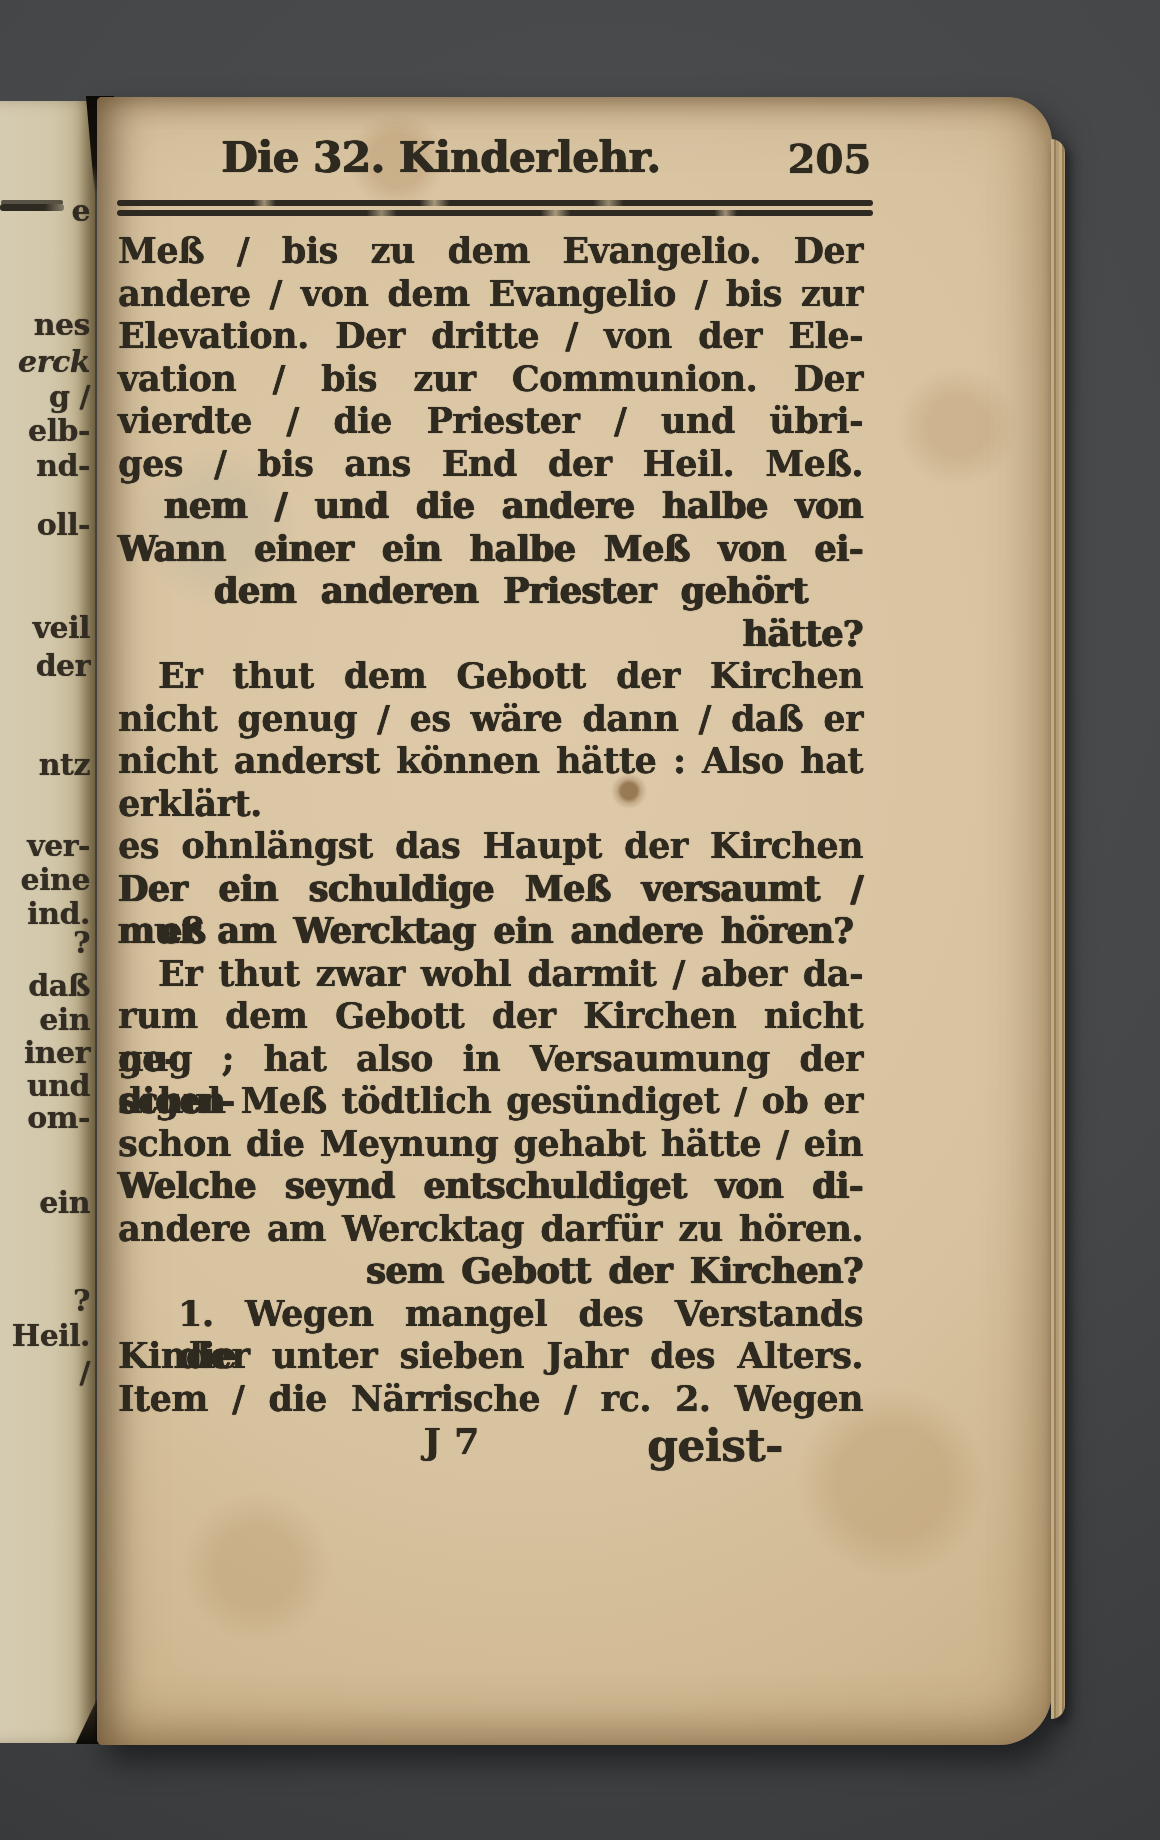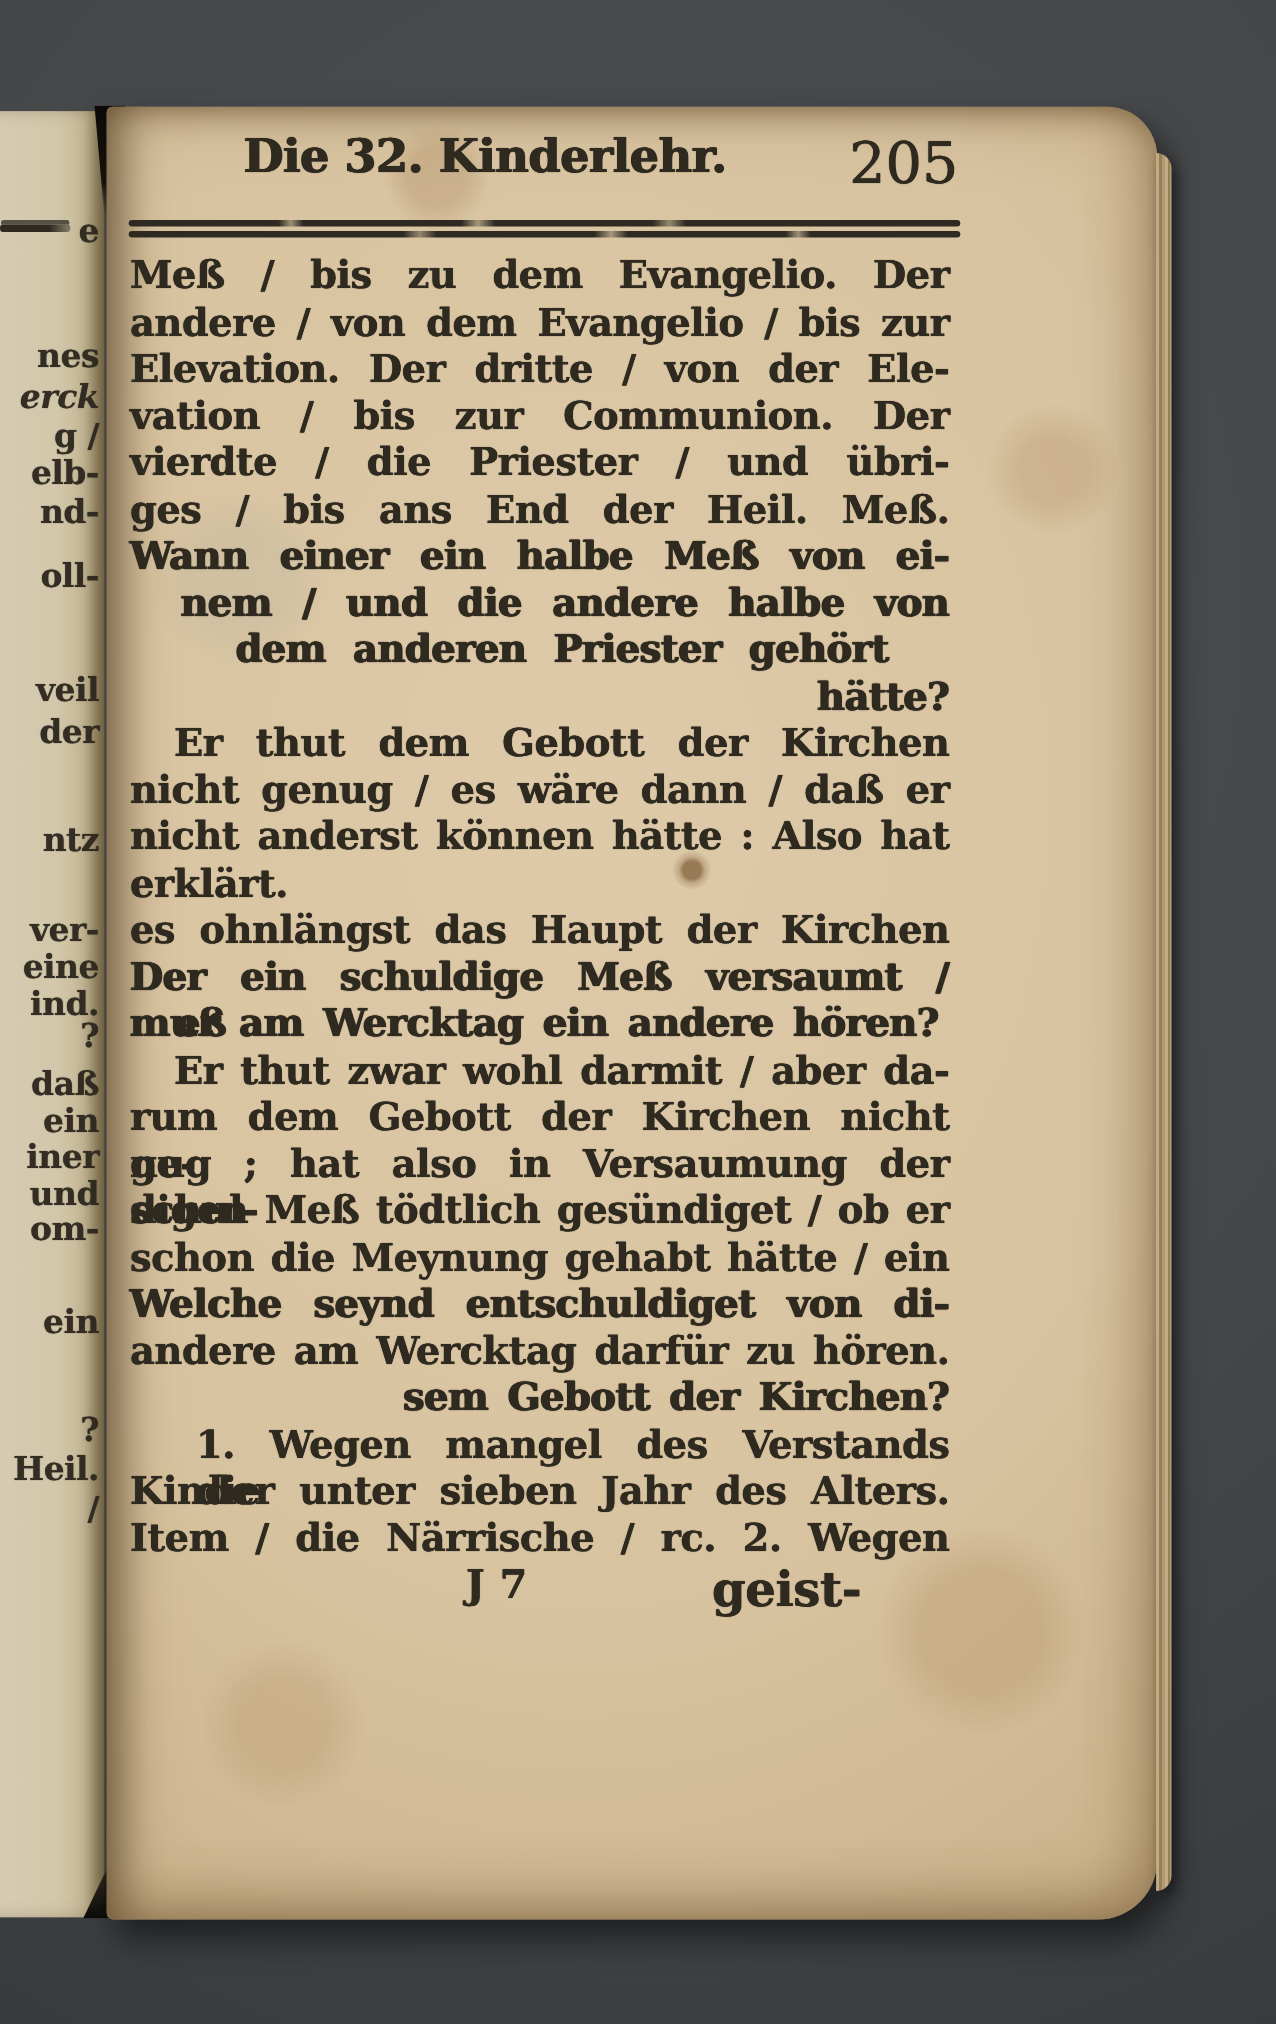--- a/index.html
+++ b/index.html
@@ -69,31 +69,31 @@
     background:
       radial-gradient(circle at 532px 694px, rgba(115,80,40,.65) 0 8px, rgba(115,80,40,.25) 12px, transparent 18px),
       radial-gradient(circle at 300px 64px, rgba(150,108,58,.22) 0 26px, transparent 48px),
       radial-gradient(circle at 795px 1385px, rgba(158,118,66,.20) 0 55px, transparent 95px),
       radial-gradient(circle at 160px 1470px, rgba(150,112,62,.16) 0 40px, transparent 75px),
       radial-gradient(circle at 860px 330px, rgba(150,110,60,.18) 0 30px, transparent 60px),
       radial-gradient(circle at 120px 430px, rgba(140,150,150,.12) 0 45px, transparent 80px);
   }
   
   #header-row {
-    position:absolute; left:22px; top:20px; width:754px; height:58px;
+    position:absolute; left:22px; top:36px; width:754px; height:58px;
     color:#2f2a20;
   }
   #header-title {
     position:absolute; left:0; right:110px; text-align:center;
     font-size:42px; font-weight:bold; letter-spacing:-0.5px;
     text-shadow: 0.6px 0 currentColor, -0.6px 0 currentColor, 0 0 1px rgba(47,42,32,.9);
   }
   #page-number {
     position:absolute; right:2px; top:2px;
-    font-size:52px; font-weight:normal;
+    font-size:40px; font-weight:bold;
     text-shadow: 0.6px 0 currentColor, 0 0 1px rgba(47,42,32,.9);
     text-align: center;
   }
   .rule {
     position:absolute; left:20px; width:756px; height:6px;
     background: linear-gradient(90deg,
       #2e2a21 0 18%, rgba(46,42,33,.35) 19.5%, #2e2a21 21%,
       #2e2a21 40%, rgba(46,42,33,.3) 42%, #2e2a21 44%,
       #2e2a21 63%, rgba(46,42,33,.4) 65%, #2e2a21 67%, #2e2a21 100%);
     border-radius:3px;
@@ -179,22 +179,22 @@
     <div class="rule" id="rule-2"></div>
 
     <div id="body-text">
 
       <div class="line just">Meß / bis zu dem Evangelio. Der</div>
         <div class="line just">andere / von dem Evangelio / bis zur</div>
         <div class="line just">Elevation. Der dritte / von der Ele-</div>
         <div class="line just">vation / bis zur Communion. Der</div>
         <div class="line just">vierdte / die Priester / und übri-</div>
         <div class="line just">ges / bis ans End der Heil. Meß.</div>
+        <div class="line q q-just-ind">nem / und die andere halbe von</div>
         <div class="line q q-just">Wann einer ein halbe Meß von ei-</div>
-        <div class="line q q-just-ind">nem / und die andere halbe von</div>
         <div class="line q q-ind2">dem anderen Priester gehört</div>
         <div class="line q q-center">hätte?</div>
         <div class="line just-ind">Er thut dem Gebott der Kirchen</div>
         <div class="line just">nicht genug / es wäre dann / daß er</div>
         <div class="line just">nicht anderst können hätte : Also hat</div>
         <div class="line left">erklärt.</div>
         <div class="line just">es ohnlängst das Haupt der Kirchen</div>
         <div class="line q q-just">Der ein schuldige Meß versaumt / muß</div>
         <div class="line q q-ind1">er am Wercktag ein andere hören?</div>
         <div class="line just-ind">Er thut zwar wohl darmit / aber da-</div>

